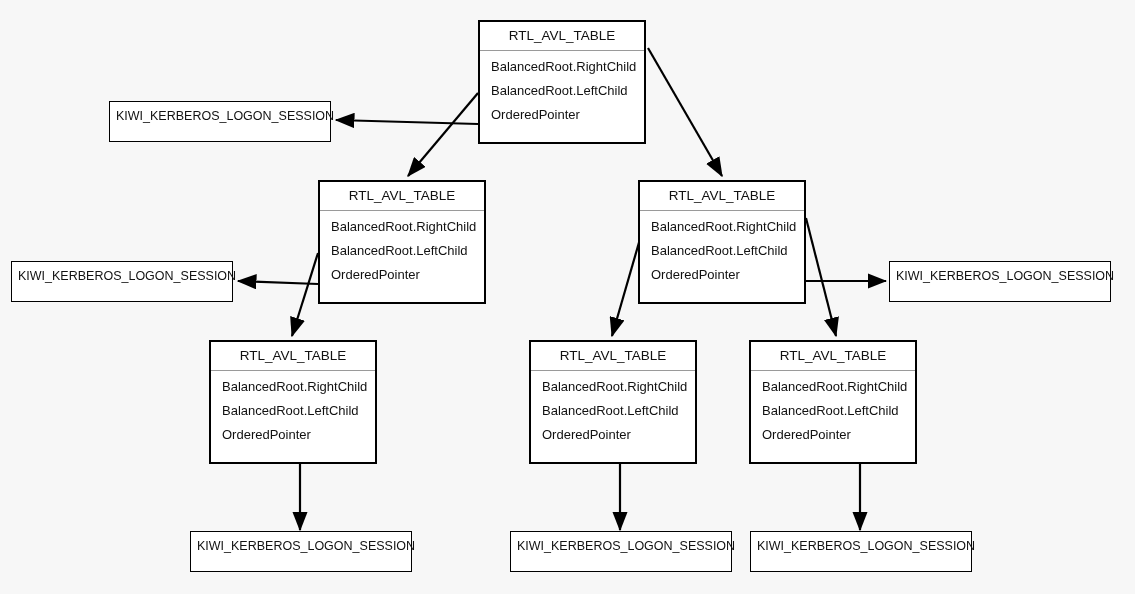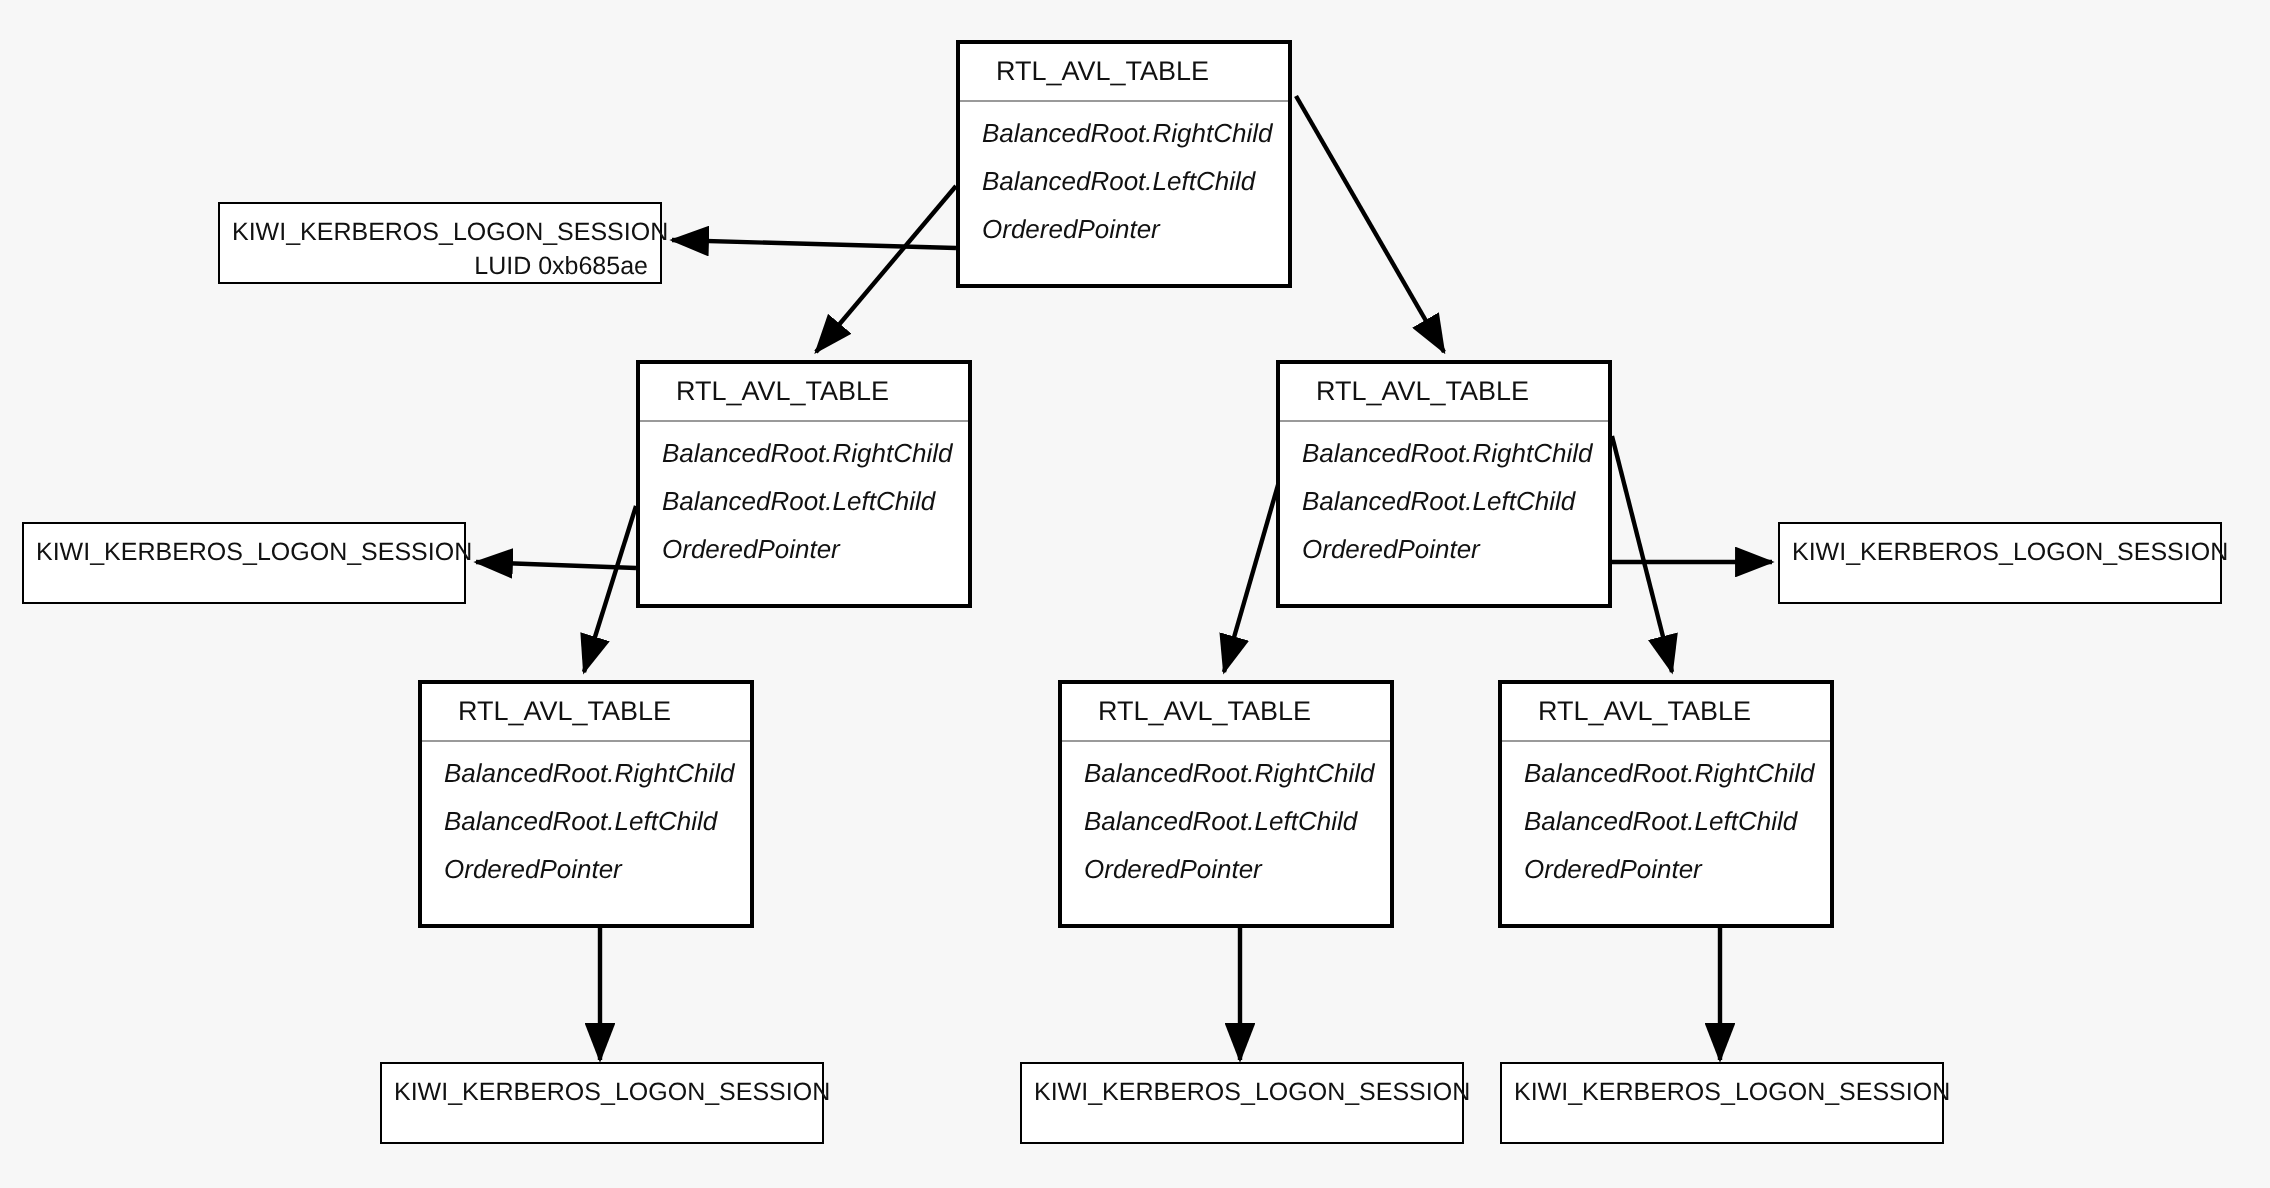--- a/index.html
+++ b/index.html
@@ -27,31 +27,30 @@
     height: 594px;
     overflow: visible;
   }
   .node {
     position: absolute;
     box-sizing: border-box;
     background: #ffffff;
     border: 2px solid #000000;
   }
   .node-title {
-    text-align: left;
+    text-align: center;
     font-size: 13.5px;
     color: #111111;
     line-height: 1;
-    padding: 7px 4px 7px 18px;
+    padding: 7px 4px 7px 4px;
     border-bottom: 1px solid #9a9a9a;
     white-space: nowrap;
   }
   .node-fields {
     padding: 4px 0 5px 0;
-    font-style: italic;
   }
   .node-field {
     font-size: 13px;
     color: #111111;
     padding: 5.5px 0 5.5px 11px;
     white-space: nowrap;
     line-height: 1;
   }
   .session-node {
     position: absolute;
@@ -152,21 +151,20 @@
     <div class="node-title">RTL_AVL_TABLE</div>
     <div class="node-fields">
       <div class="node-field">BalancedRoot.RightChild</div>
       <div class="node-field">BalancedRoot.LeftChild</div>
       <div class="node-field">OrderedPointer</div>
     </div>
   </div>
 
   <div class="session-node" style="left:109px; top:101px; width:222px; height:41px;">
     <div class="session-line">KIWI_KERBEROS_LOGON_SESSION</div>
-    <div class="session-line">LUID 0xb685ae</div>
   </div>
 
   <div class="session-node" style="left:11px; top:261px; width:222px; height:41px;">
     <div class="session-line">KIWI_KERBEROS_LOGON_SESSION</div>
   </div>
 
   <div class="session-node" style="left:889px; top:261px; width:222px; height:41px;">
     <div class="session-line">KIWI_KERBEROS_LOGON_SESSION</div>
   </div>
 

